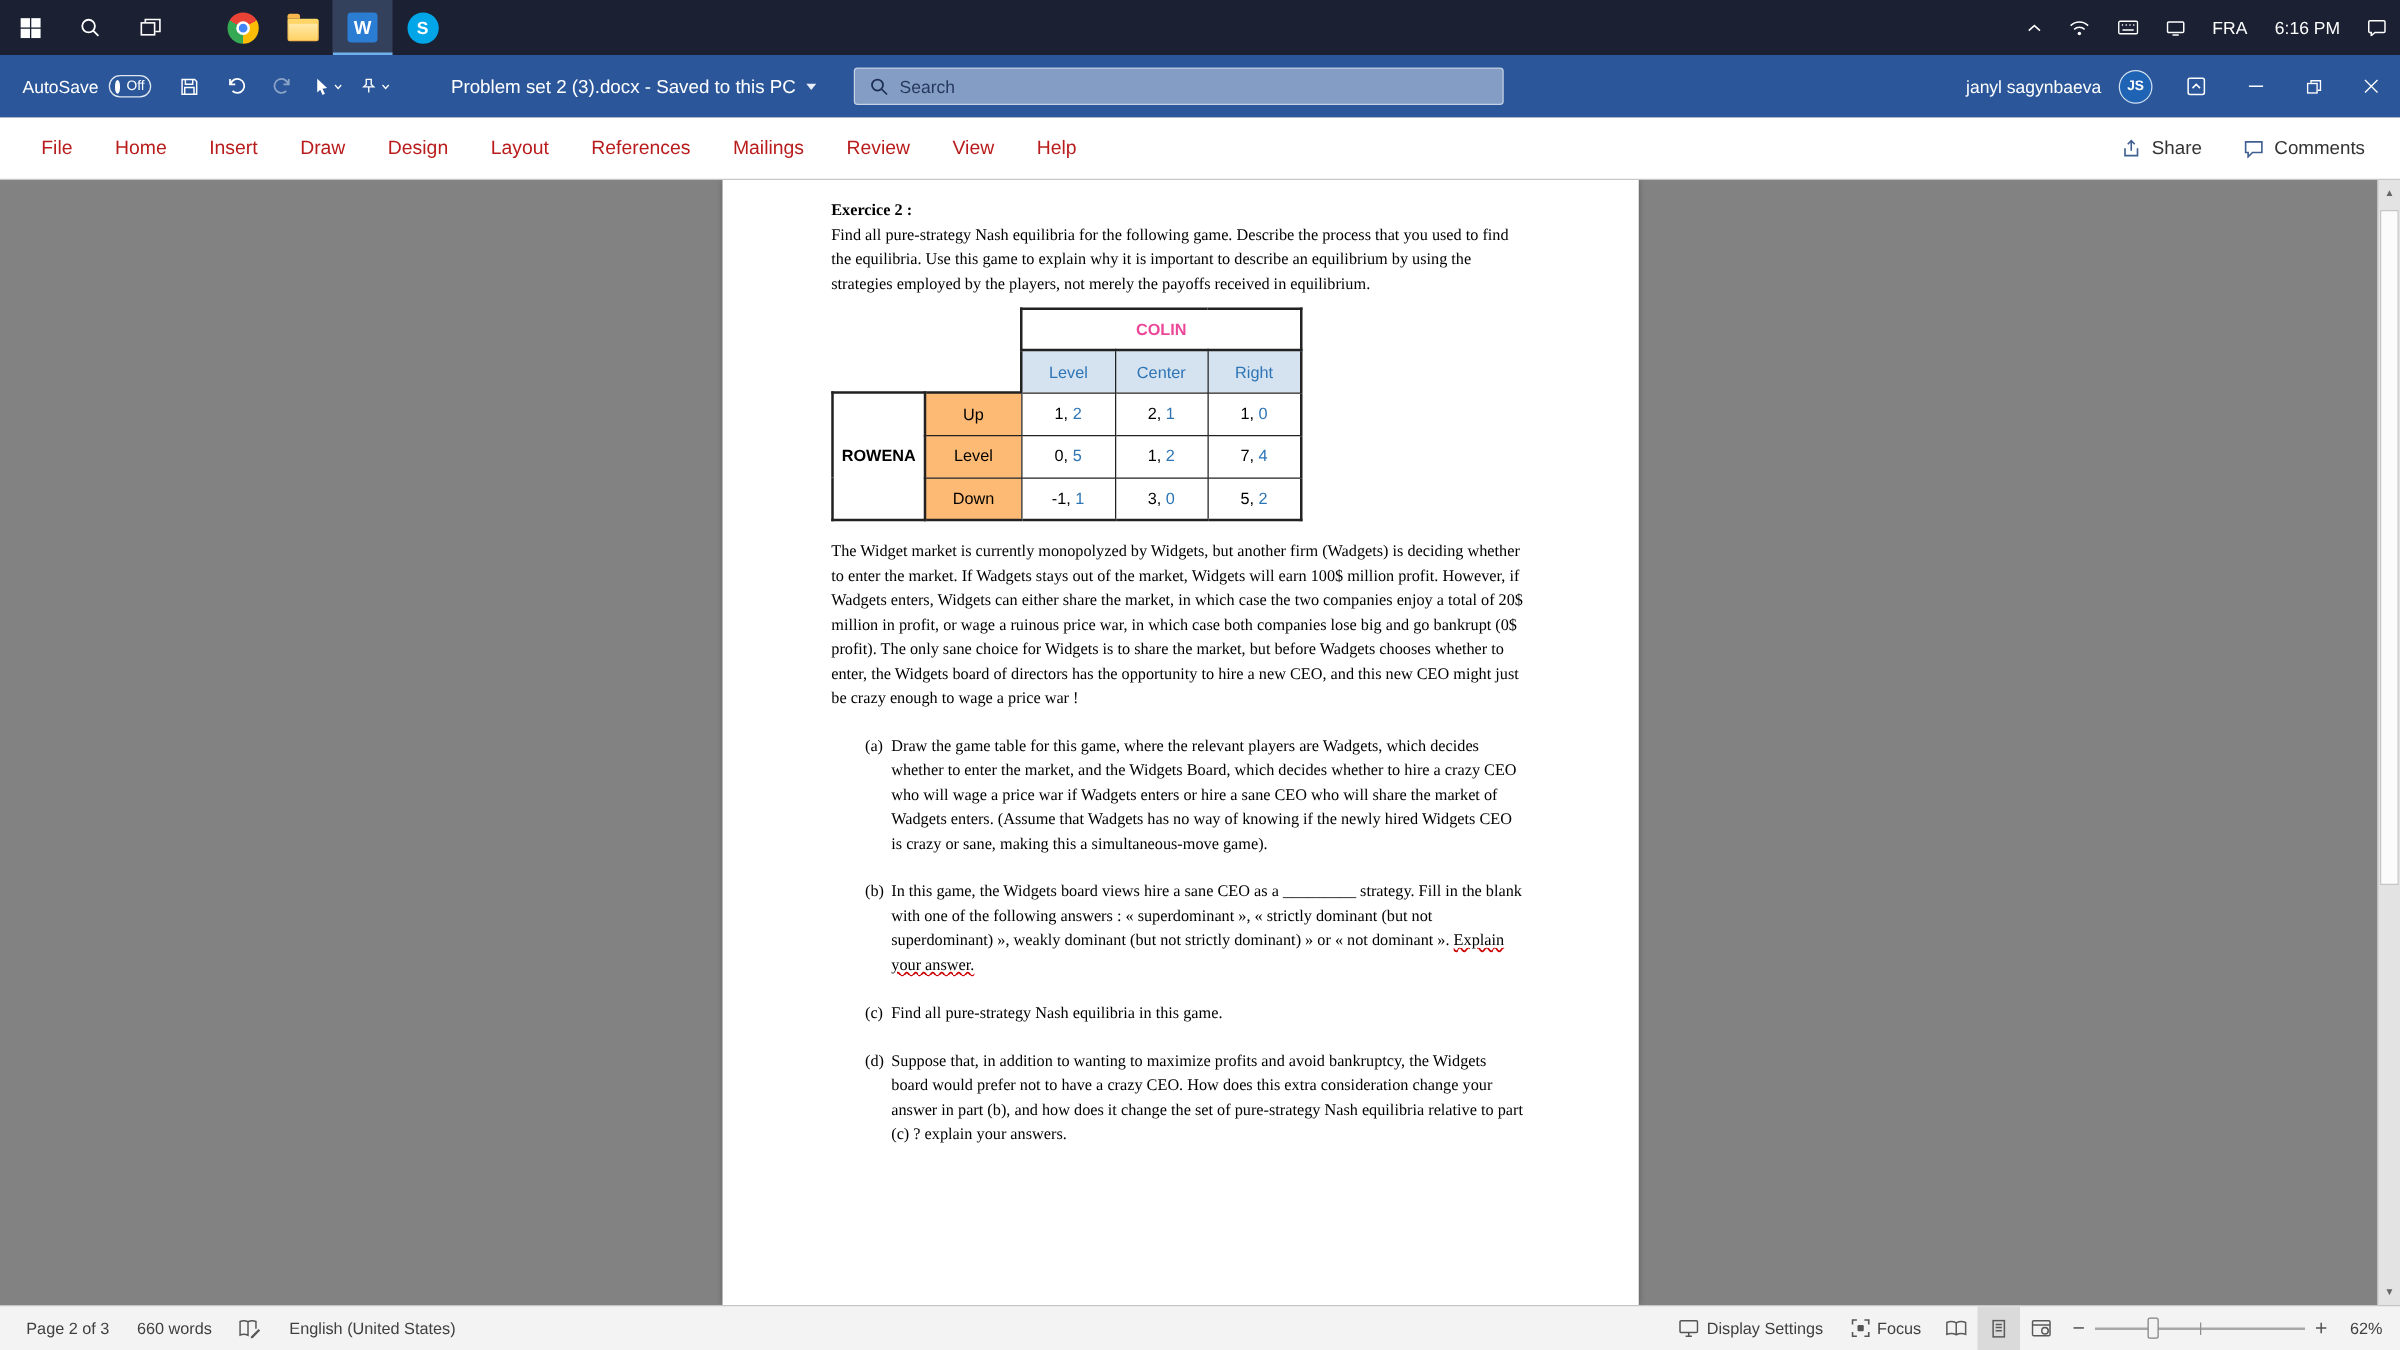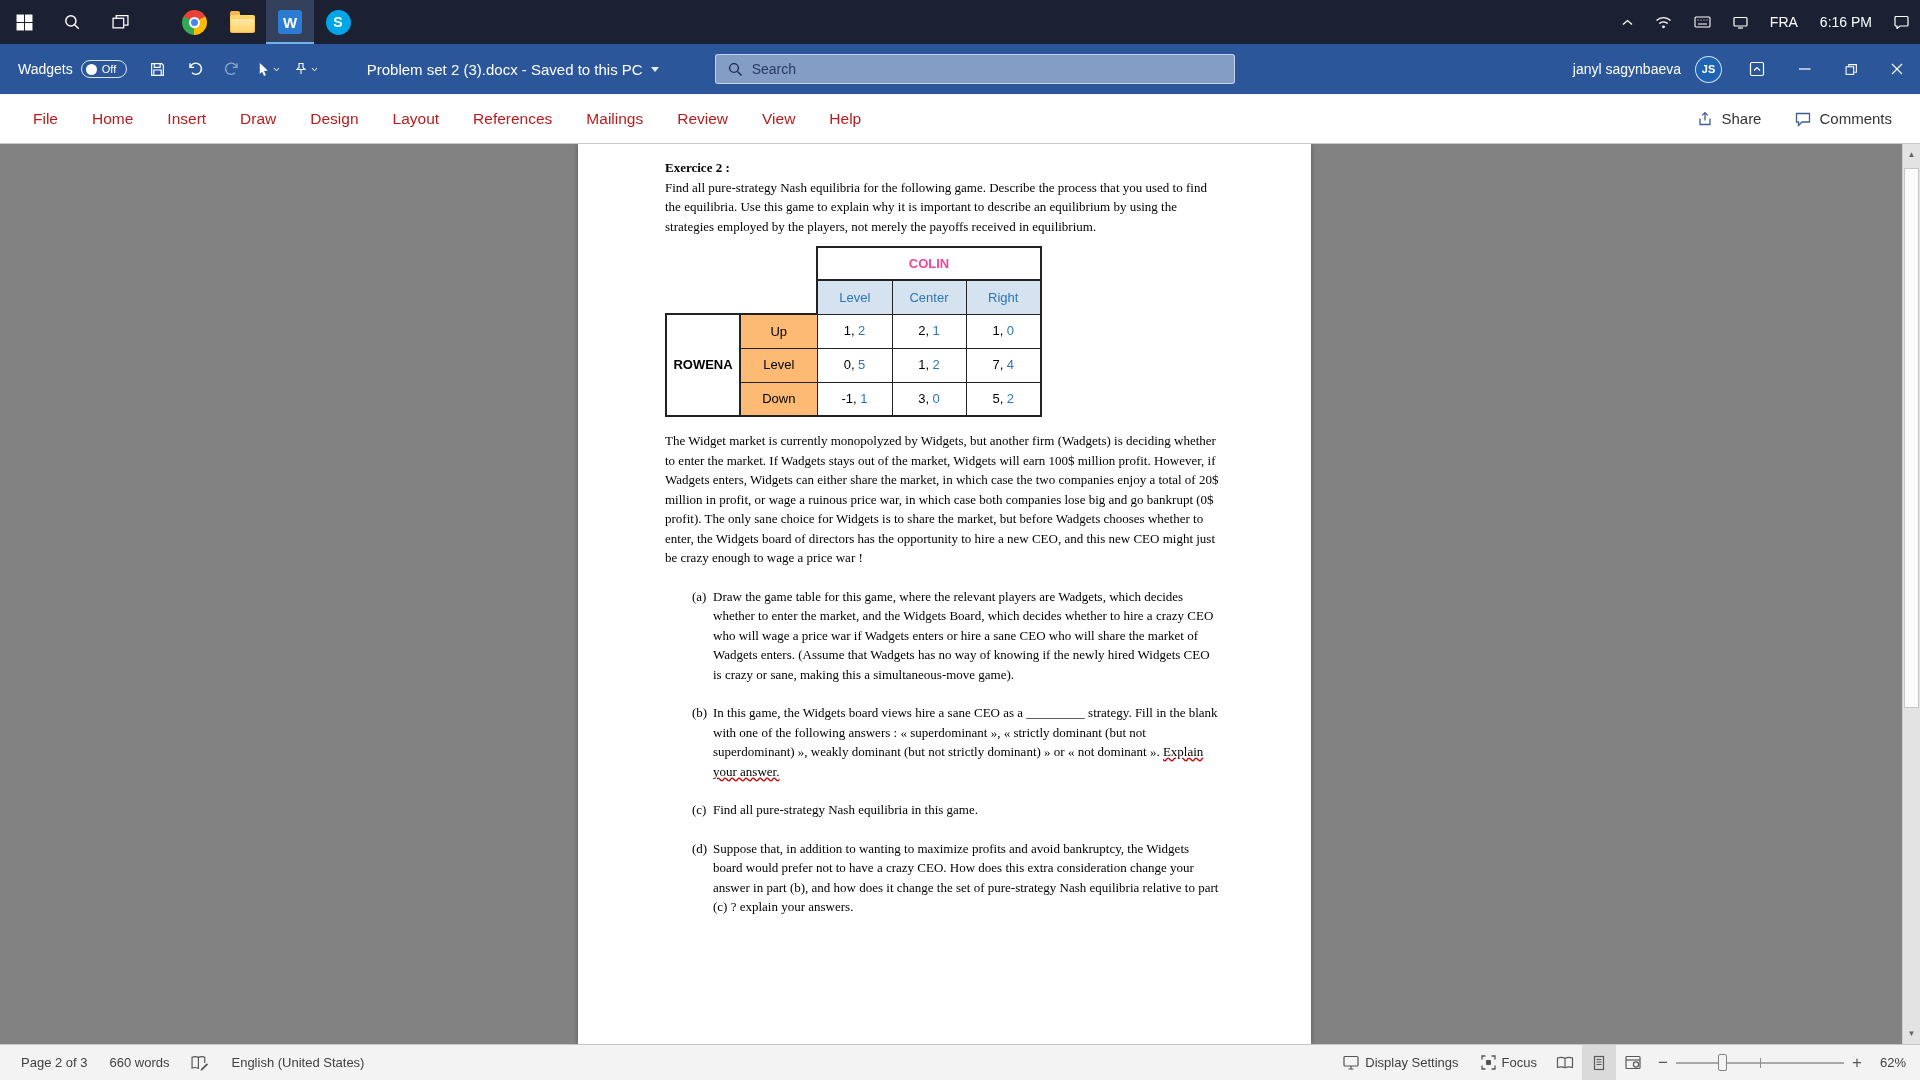--- a/index.html
+++ b/index.html
@@ -23,29 +23,29 @@
 .word-icon{width:24px;height:24px;background:#2b7cd3;border-radius:3px;display:flex;align-items:center;justify-content:center}
 .word-icon::after{content:"W";color:#fff;font-weight:bold;font-size:15px}
 .skype-icon{width:25px;height:25px;background:#00a6e8;border-radius:50%;display:flex;align-items:center;justify-content:center}
 .skype-icon::after{content:"S";color:#fff;font-weight:bold;font-size:14px}
 .tb-right{margin-left:auto;display:flex;align-items:stretch}
 .tray-item{display:flex;align-items:center;justify-content:center;padding:4px 11px;font-size:14px;color:#fff}
 
 
 .titlebar{height:50px;background:#2b579a;display:flex;align-items:center;color:#fff;flex:0 0 auto}
 .autosave{display:flex;align-items:center;gap:8px;margin-left:18px;font-size:14px}
-.toggle{width:46px;height:18px;border:1px solid rgba(255,255,255,.85);border-radius:9px;display:flex;align-items:center;gap:5px;padding:0 4px}
+.toggle{width:34px;height:18px;border:1px solid rgba(255,255,255,.85);border-radius:9px;display:flex;align-items:center;gap:5px;padding:0 4px}
 .knob{width:11px;height:11px;border-radius:50%;background:#fff}
 .state{font-size:11px;line-height:1}
 .qat{display:flex;align-items:center;gap:7px;margin-left:16px}
 .qat button{min-width:30px;height:30px;display:flex;align-items:center;justify-content:center;gap:3px;border-radius:2px}
 .qat .disabled{opacity:.45}
 .doc-title{display:flex;align-items:center;gap:8px;font-size:15px;margin-left:46px;white-space:nowrap}
 .dd-caret{width:0;height:0;border-left:4px solid transparent;border-right:4px solid transparent;border-top:5px solid #e8edf7}
-.tb-search{margin-left:56px;width:520px;height:30px;background:rgba(255,255,255,.42);border:1px solid rgba(255,255,255,.55);border-radius:3px;display:flex;align-items:center;padding:0 12px;gap:9px}
+.tb-search{margin-left:30px;width:520px;height:30px;background:rgba(255,255,255,.42);border:1px solid rgba(255,255,255,.55);border-radius:3px;display:flex;align-items:center;padding:0 12px;gap:9px}
 .tb-search input{flex:1;background:transparent;border:0;outline:none;font-size:14px;color:#15234a;font-family:"Liberation Sans",sans-serif}
 .tb-search input::placeholder{color:#1d2c52;opacity:.9}
 .tb-user{margin-left:auto;display:flex;align-items:center;gap:14px;font-size:14px}
 .avatar{width:27px;height:27px;border-radius:50%;background:#1e63b4;display:flex;align-items:center;justify-content:center;font-size:11px;font-weight:bold;border:1.5px solid rgba(255,255,255,.8)}
 .ribbon-opts{width:42px;height:50px;display:flex;align-items:center;justify-content:center;margin-left:14px}
 .win-controls{display:flex;align-items:stretch;height:50px;margin-left:4px}
 .win-controls button{width:46px;display:flex;align-items:center;justify-content:center}
 
 
 .ribbonbar{height:50px;background:#fff;display:flex;align-items:center;flex:0 0 auto;border-bottom:1px solid #c8c8c8}
@@ -171,21 +171,21 @@
       <button class="tray-item">
         <svg width="15" height="14" viewBox="0 0 15 14" fill="none" stroke="#fff" stroke-width="1.2">
             <path d="M2 1.5 h11 a1 1 0 0 1 1 1 V10 a1 1 0 0 1 -1 1 H6 l-3 2.5 V11 H2 a1 1 0 0 1 -1 -1 V2.5 a1 1 0 0 1 1 -1 z"></path>
           </svg>
       </button>
     </div>
   </div>
 
   <div class="titlebar">
     <div class="autosave">
-      <span>Wadgets</span>
+      <span>AutoSave</span>
       <span class="toggle">
         <span class="knob"></span>
         <span class="state">Off</span>
       </span>
     </div>
 
     <div class="qat">
       <button>
         <svg width="17" height="17" viewBox="0 0 16 16" fill="none" stroke="#fff" stroke-width="1.1">
             <path d="M2.5 2.5 h9.5 l1.5 1.5 v9.5 h-11 z"></path>

